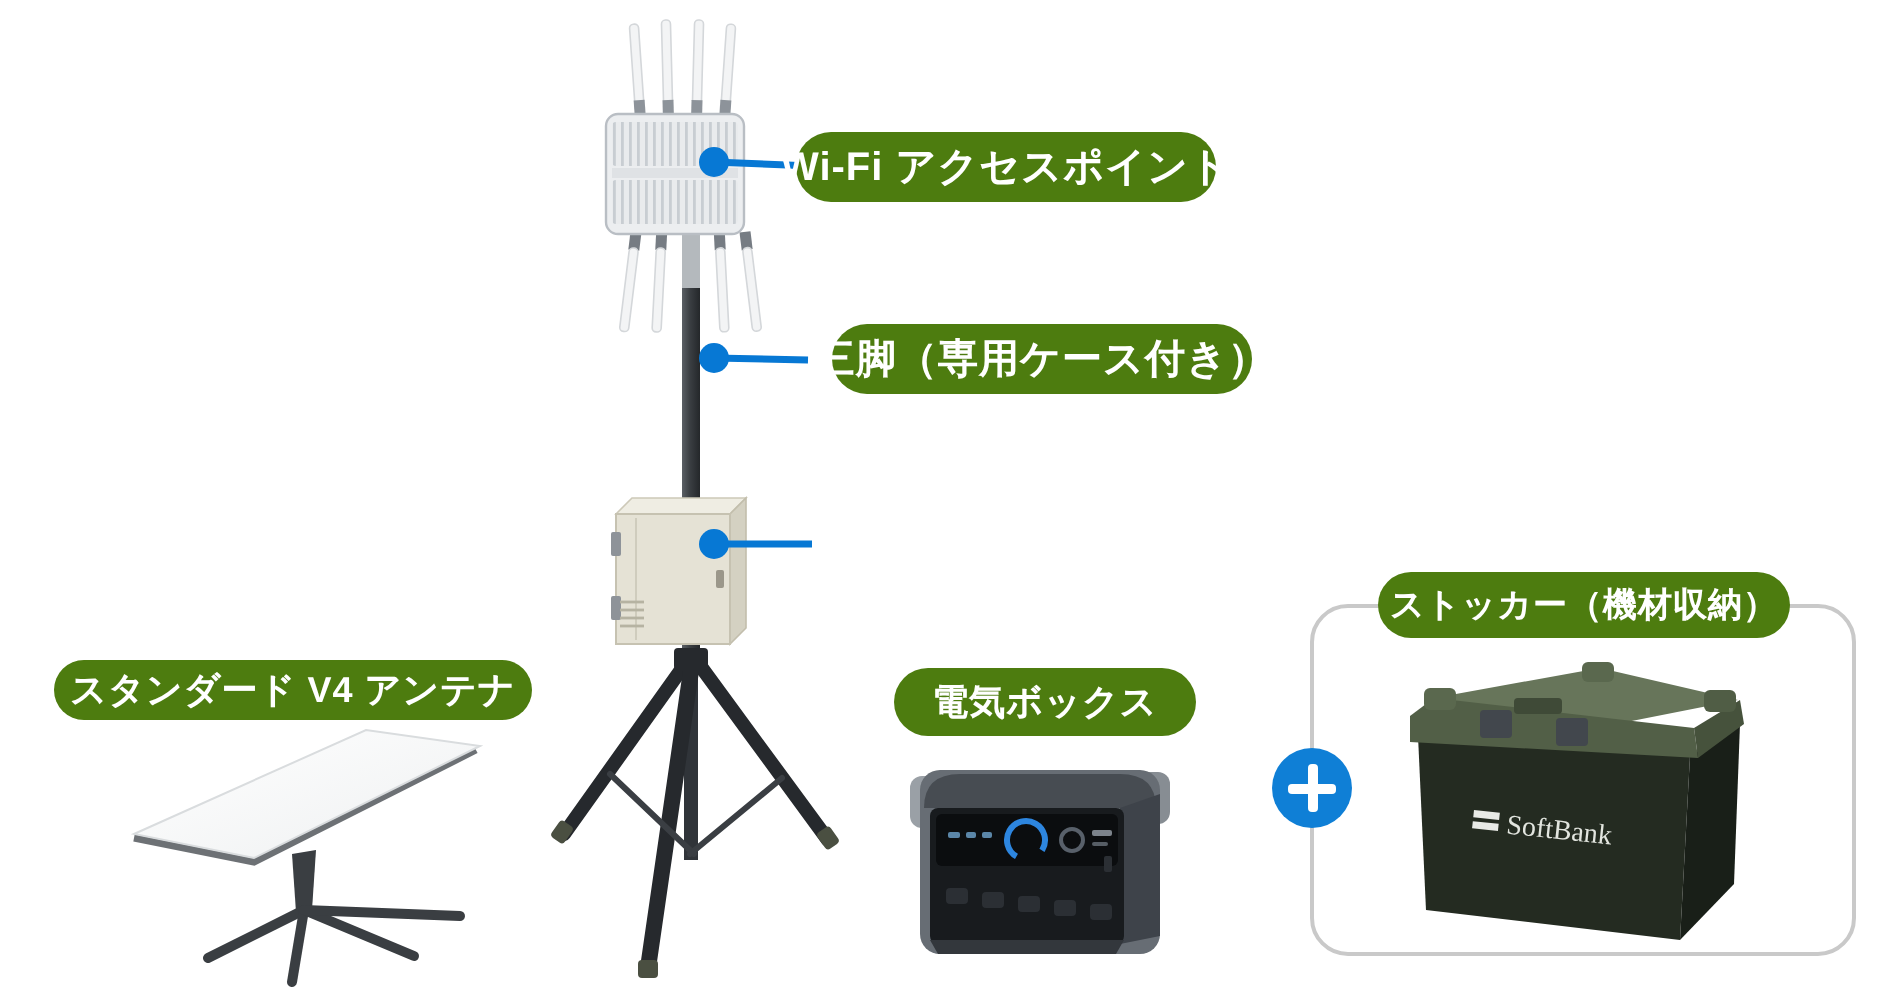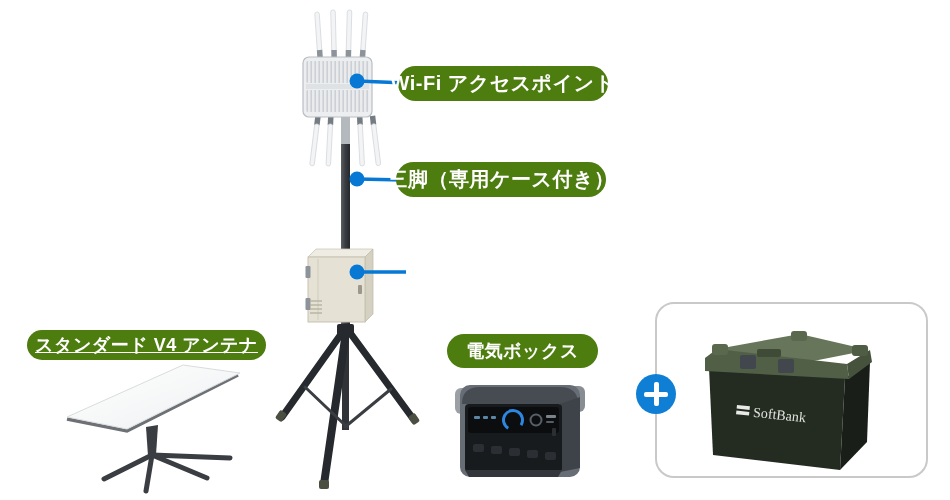--- a/index.html
+++ b/index.html
@@ -7,23 +7,23 @@
     position:relative;width:950px;height:500px;background:#ffffff;overflow:hidden;
     font-family:"Liberation Sans","DejaVu Sans",sans-serif;
   }
   #scene-svg{position:absolute;left:0;top:0;}
   .pill{
     position:absolute;display:flex;align-items:center;justify-content:center;
     background:#4d7c0f;color:#ffffff;font-weight:bold;border-radius:999px;
     white-space:nowrap;z-index:5;letter-spacing:.5px;
   }
   .pill-wifi    {left:398px;top:66px; width:210px;height:35px;font-size:20px;}
-  .pill-tripod  {left:396px;top:162px;width:210px;height:35px;font-size:20px;font-family:Liberation Serif, serif;}
+  .pill-tripod  {left:416px;top:162px;width:210px;height:35px;font-size:20px;font-family:Liberation Serif, serif;}
   .pill-ebox    {left:398px;top:255px;width:208px;height:35px;font-size:20px;}
-  .pill-antenna {left:27px; top:330px;width:239px;height:30px;font-size:18px;text-decoration:underline;}
+  .pill-antenna {left:27px; top:330px;width:239px;height:30px;font-size:18px;}
   .pill-power   {left:447px;top:334px;width:151px;height:34px;font-size:18px;}
   .pill-stocker {left:689px;top:286px;width:206px;height:33px;font-size:17px;}
   .plus-badge{
     position:absolute;left:636px;top:374px;width:40px;height:40px;border-radius:50%;
     background:#0f7fd6;z-index:6;
   }
   .plus-badge .bar-h,.plus-badge .bar-v{position:absolute;background:#ffffff;border-radius:2px;}
   .plus-badge .bar-h{left:8px;top:17.5px;width:24px;height:5px;}
   .plus-badge .bar-v{left:17.5px;top:8px;width:5px;height:24px;}
 </style>
@@ -205,19 +205,20 @@
       <circle cx="357" cy="81" r="7.5" stroke="none"></circle>
       <circle cx="357" cy="179" r="7.5" stroke="none"></circle>
       <circle cx="357" cy="272" r="7.5" stroke="none"></circle>
     </g>
   </svg>
 
   <div class="pill pill-wifi">Wi-Fi アクセスポイント</div>
   <div class="pill pill-tripod">三脚（専用ケース付き）</div>
   <div class="pill pill-antenna">スタンダード V4 アンテナ</div>
   <div class="pill pill-power">電気ボックス</div>
+  <div class="pill pill-stocker">ストッカー（機材収納）</div>
 
   <div class="plus-badge">
     <div class="bar-h"></div>
     <div class="bar-v"></div>
   </div>
 
 </div>
 
 </body></html>

